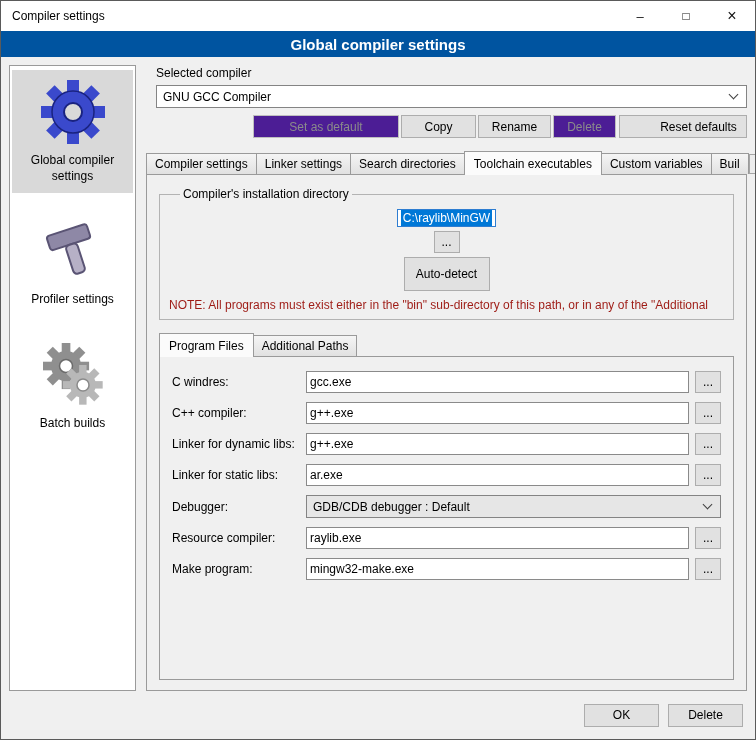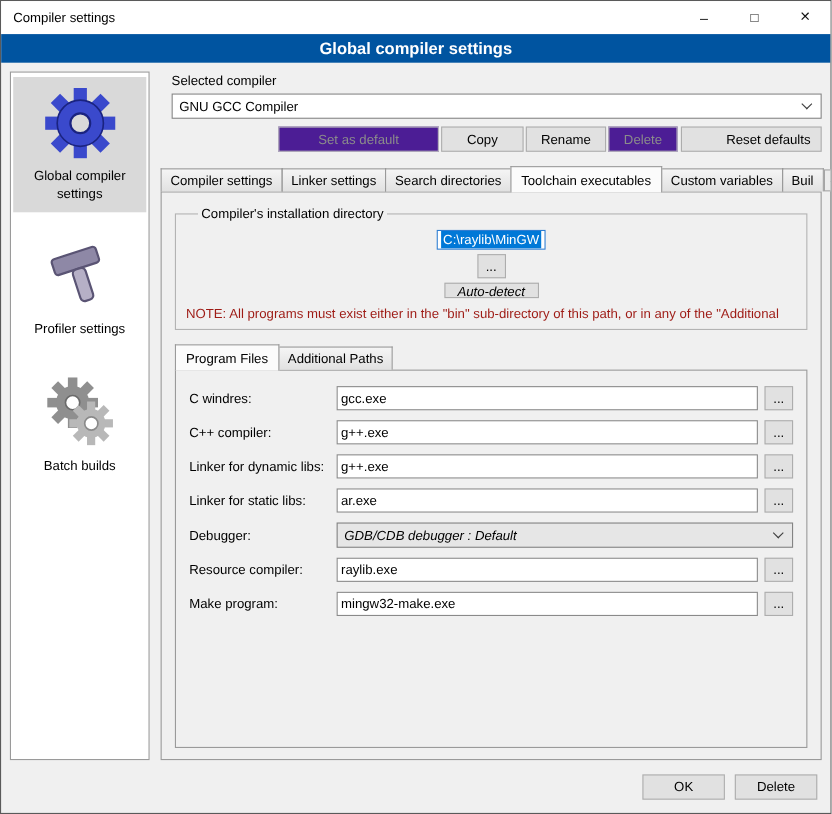--- a/index.html
+++ b/index.html
@@ -40,21 +40,21 @@
   .combo.gray { background:#e6e6e6; }
   
   .btn { font-family:"Liberation Sans", sans-serif; font-size:12px; height:23px; padding:0 8px;
          background:#e1e1e1; border:1px solid #adadad; color:#000; cursor:default; }
   .btn:disabled { color:#8b8b8b; background:#4c1d95; border-color:#bfbfbf; }
   .btn-row { display:flex; gap:2px; margin:7px 0 0 10px; }
   .w-setdef { width:146px; margin-left:97px; }
   .w-copy { width:75px; } .w-ren { width:73px; } .w-del { width:63px; }
   .w-reset { width:128px; margin-left:auto;padding-left:39px; }
   .btn.browse { width:26px; padding:0; height:22px; }
-  .w-auto { width:86px; height:14px;font-style:italic; }
+  .w-auto { width:86px; height:34px; }
   .btn.dlg { width:75px; }
   
   .tab-strip { display:flex; align-items:flex-end; margin-top:13px; position:relative; z-index:2; }
   .tab { font-size:12px; padding:3px 8px 3px; background:linear-gradient(#f5f5f5,#e1e1e1);
          border:1px solid #9a9a9a; border-bottom:none; margin-right:-1px; white-space:nowrap; cursor:default; }
   .tab.active { background:#fbfbfb; padding:5px 9px 4px; margin-bottom:-1px; position:relative; z-index:5; }
   .scrollers { margin-left:auto; display:flex; }
   .scroller { width:18px; height:20px; border:1px solid #a5a5a5; background:#ececec; display:flex;
               align-items:center; justify-content:center; font-size:9px; color:#333; margin-left:1px; cursor:default; }
   .tab-panel { border:1px solid #9a9a9a; background:#f0f0f0; flex:1; display:flex; flex-direction:column;
@@ -64,21 +64,21 @@
   fieldset.group { border:1px solid #b3b3b3; padding:8px 8px 7px; margin:0 2px; }
   fieldset.group legend { font-size:12px; padding:0 3px; margin-left:12px; }
   .dir-row { display:flex; gap:4px; align-items:center;flex-direction:column; }
   .text-input { height:22px; background:#fff; border:1px solid #8a8a8a; display:flex; align-items:center;
                 padding:0 3px; font-size:12px; flex:1; min-width:0; overflow:hidden; white-space:nowrap; cursor:text; }
   .text-input.focused { border-color:#2e7dd1; }
   .sel-text { background:#0078d7; color:#fff; padding:1px 2px; }
   .note { font-size:12px; color:#9e1b15; margin:7px 1px 0; white-space:nowrap; overflow:hidden; }
   .field-row { display:grid; grid-template-columns:128px 1fr 26px; column-gap:6px; align-items:center; margin-bottom:9px; }
   .flabel { font-size:12px; }
-  .span2 { grid-column:2 / 4;font-style:italic; }
+  .span2 { grid-column:2 / 4; }
   
   .footer { height:40px; flex:none; display:flex; align-items:center; justify-content:flex-end;
             gap:9px; padding:0 12px 8px 0; }
 </style>
 </head>
 <body>
 
 <svg width="0" height="0" style="position:absolute">
   <defs>
     <g id="gear8">

